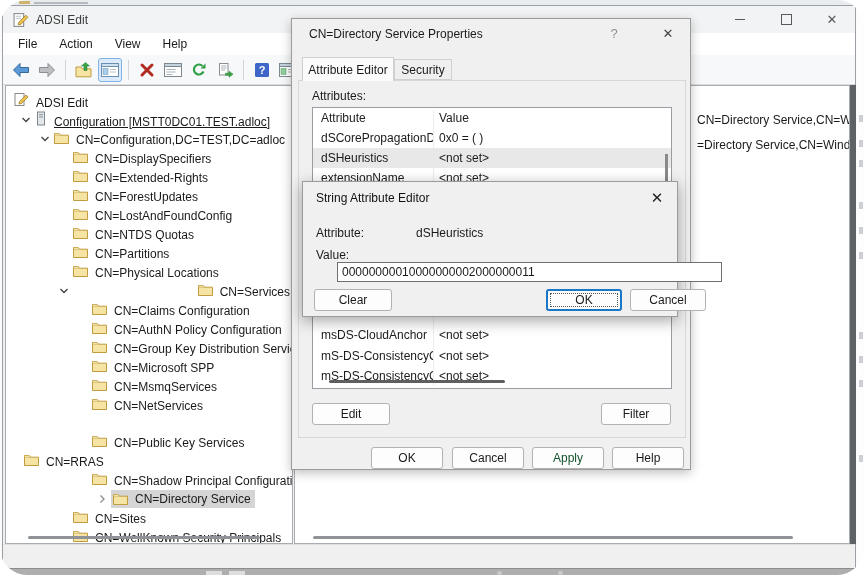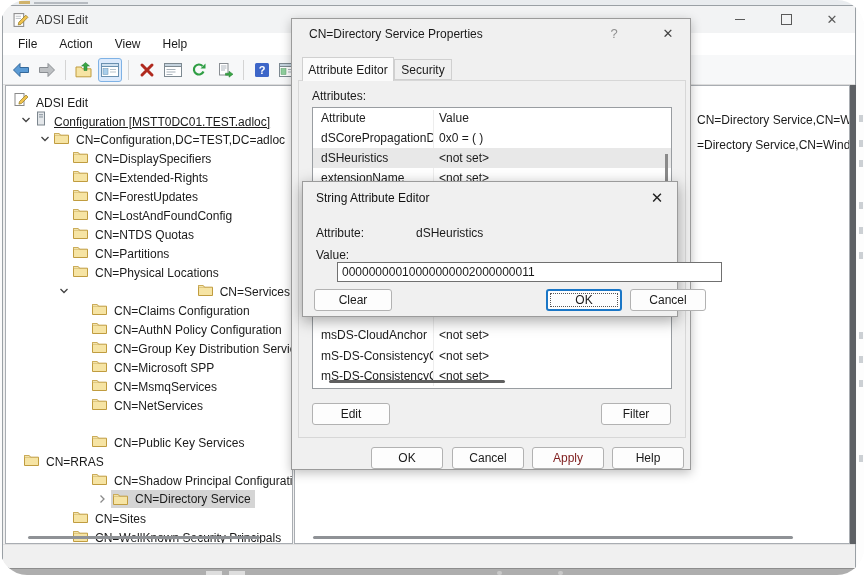--- a/index.html
+++ b/index.html
@@ -65,21 +65,21 @@
 
   .listbox{left:20px;top:88px;width:360px;height:282px;background:#fff;border:1px solid #999da1;box-sizing:border-box;overflow:hidden;}
   .lrow{position:absolute;left:0;width:100%;height:20px;display:flex;align-items:center;}
   .lcol-a{padding-left:8px;width:112px;flex:none;overflow:hidden;white-space:nowrap;}
   .lcol-v{padding-left:6px;white-space:nowrap;}
   .lhead{color:#222;}
   .vline{position:absolute;left:120px;top:2px;width:1px;height:276px;background:#ededed;}
   .lrow.selrow{background:#e8e8e8;}
 
   .btn{position:absolute;height:22px;background:#fdfdfd;border:1px solid #b2b2b2;border-radius:3px;display:flex;align-items:center;justify-content:center;font-size:12px;color:#1a1a1a;box-sizing:border-box;}
-  .btn.disabled{color:#7f1d1d;}
+  .btn.disabled{color:#14532d;}
   .btn.default{border:2px solid #1a76c6;outline:1px dotted #555;outline-offset:-5px;}
 
   .field-label{position:absolute;color:#1a1a1a;}
   .txtinput{position:absolute;background:#fff;border:1px solid #707070;box-sizing:border-box;display:flex;align-items:center;padding-left:4px;white-space:nowrap;overflow:hidden;}
 
   
   .taskbar{left:0;top:568px;width:864px;height:7px;background:#aeaeae;border-top:1px solid #8d8d8d;z-index:30;box-sizing:border-box;}
   .tb-mark{position:absolute;top:2px;height:4px;background:#dedede;}
   .tb-dot{position:absolute;top:2px;width:5px;height:4px;border-radius:2px;background:#c9c9c9;}
 </style>

